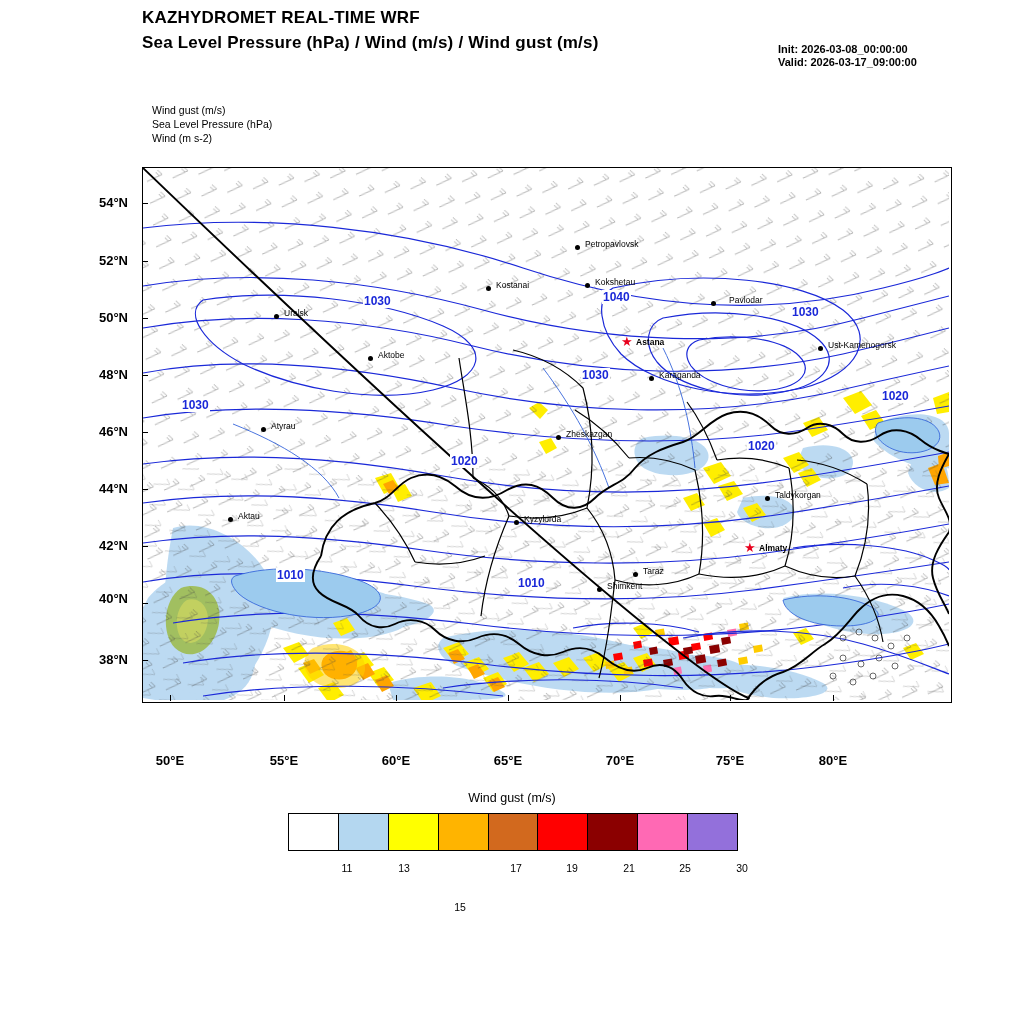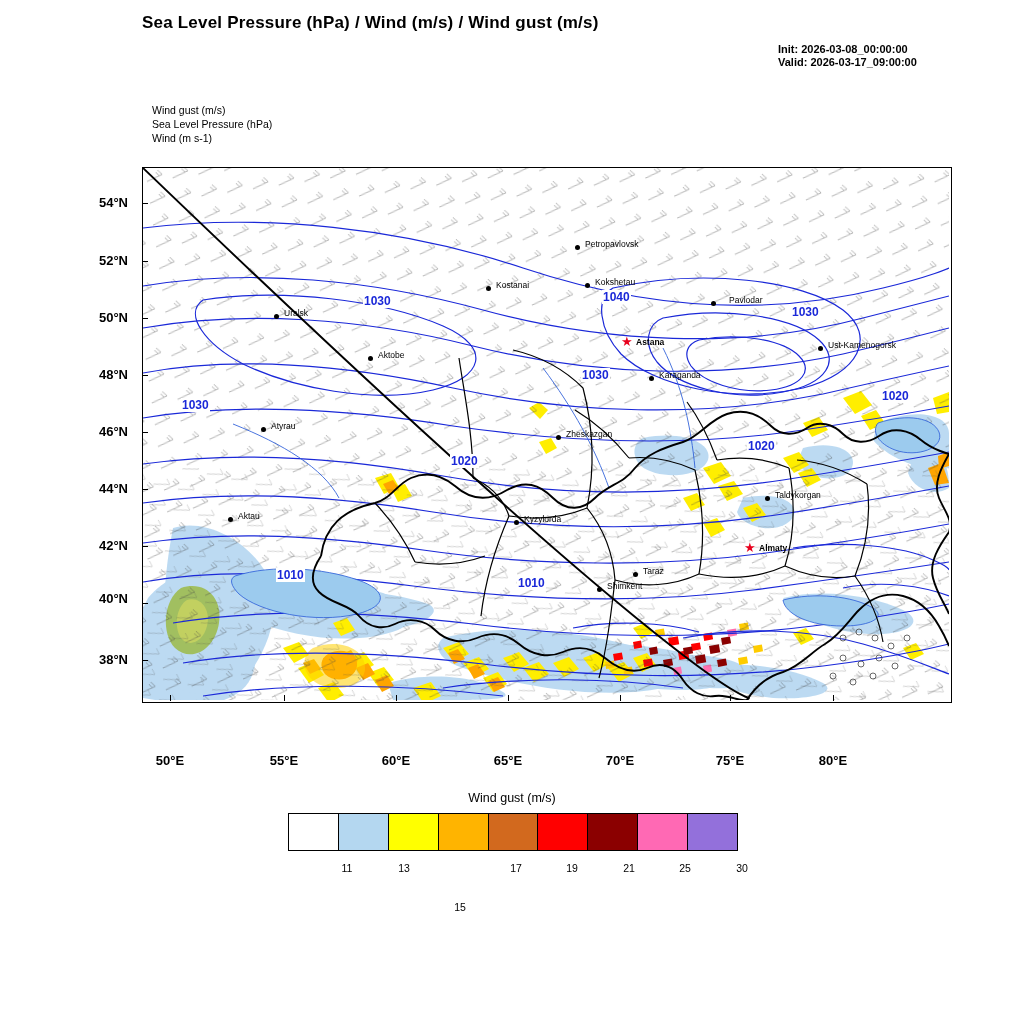--- a/index.html
+++ b/index.html
@@ -44,32 +44,33 @@
   #cbar-title{left:0;top:791px;width:1024px;text-align:center;font-size:12.5px;color:#000;}
   #cbar{left:288px;top:813px;width:448px;height:36px;border:1px solid #000;display:flex;}
   #cbar div{flex:1 1 0;height:100%;border-right:1px solid #000;}
   #cbar div:last-child{border-right:none;}
   .cbtick{position:absolute;top:862px;font-size:10.5px;color:#000;text-align:center;width:40px;}
 </style>
 </head>
 <body>
 
 <div class="abs" id="title-block">
+  <div id="title-line1">KAZHYDROMET REAL-TIME WRF</div>
   <div id="title-line2">Sea Level Pressure  (hPa) / Wind  (m/s) / Wind gust  (m/s)</div>
 </div>
 
 <div class="abs" id="init-block">
   <div>Init: 2026-03-08_00:00:00</div>
   <div>Valid: 2026-03-17_09:00:00</div>
 </div>
 
 <div class="abs" id="varlist">
   <div class="varrow">Wind gust   (m/s)</div>
   <div class="varrow">Sea Level Pressure    (hPa)</div>
-  <div class="varrow">Wind    (m s-1)</div>
+  <div class="varrow">Wind    (m s-2)</div>
 </div>
 
 <div class="abs" id="map-frame">
   <svg id="map-inner" viewBox="0 0 806 532" xmlns="http://www.w3.org/2000/svg">
     <defs>
 
       <pattern id="barbs" width="26" height="22" patternUnits="userSpaceOnUse" patternTransform="rotate(-8)">
         <path d="M2 14 L18 9" stroke="#444" stroke-width="0.7" fill="none"></path>
         <path d="M18 9 L14 4" stroke="#444" stroke-width="0.7" fill="none"></path>
         <path d="M15 10 L12 6" stroke="#444" stroke-width="0.7" fill="none"></path>

